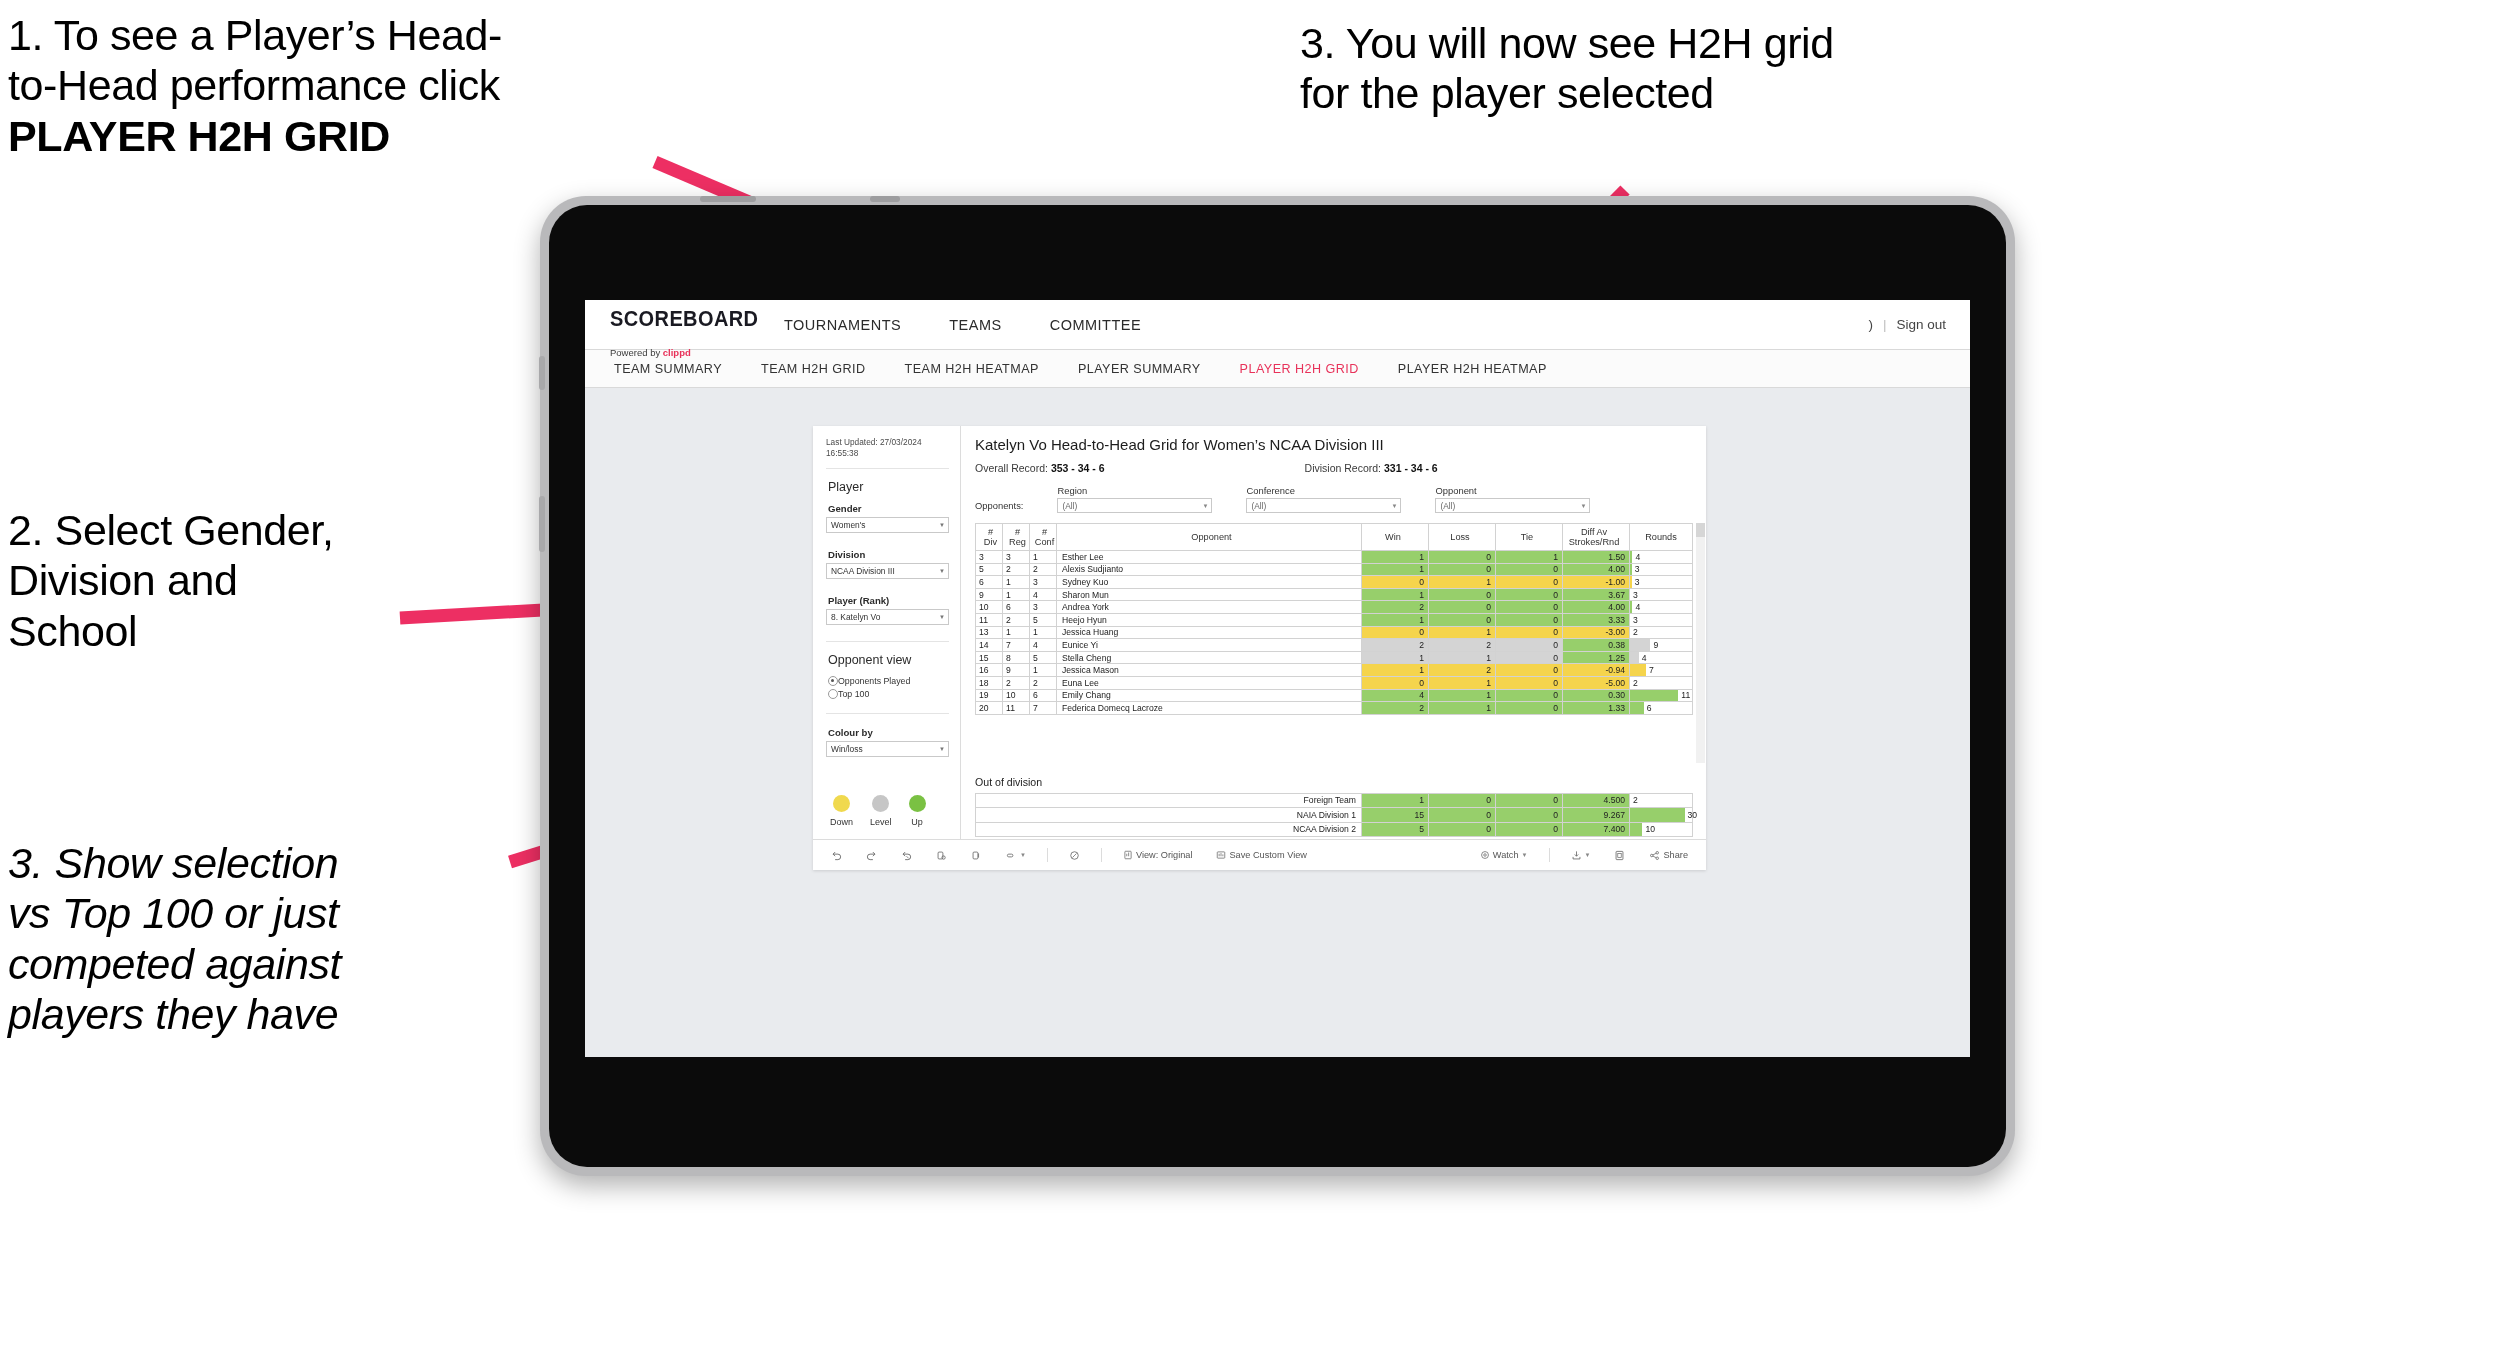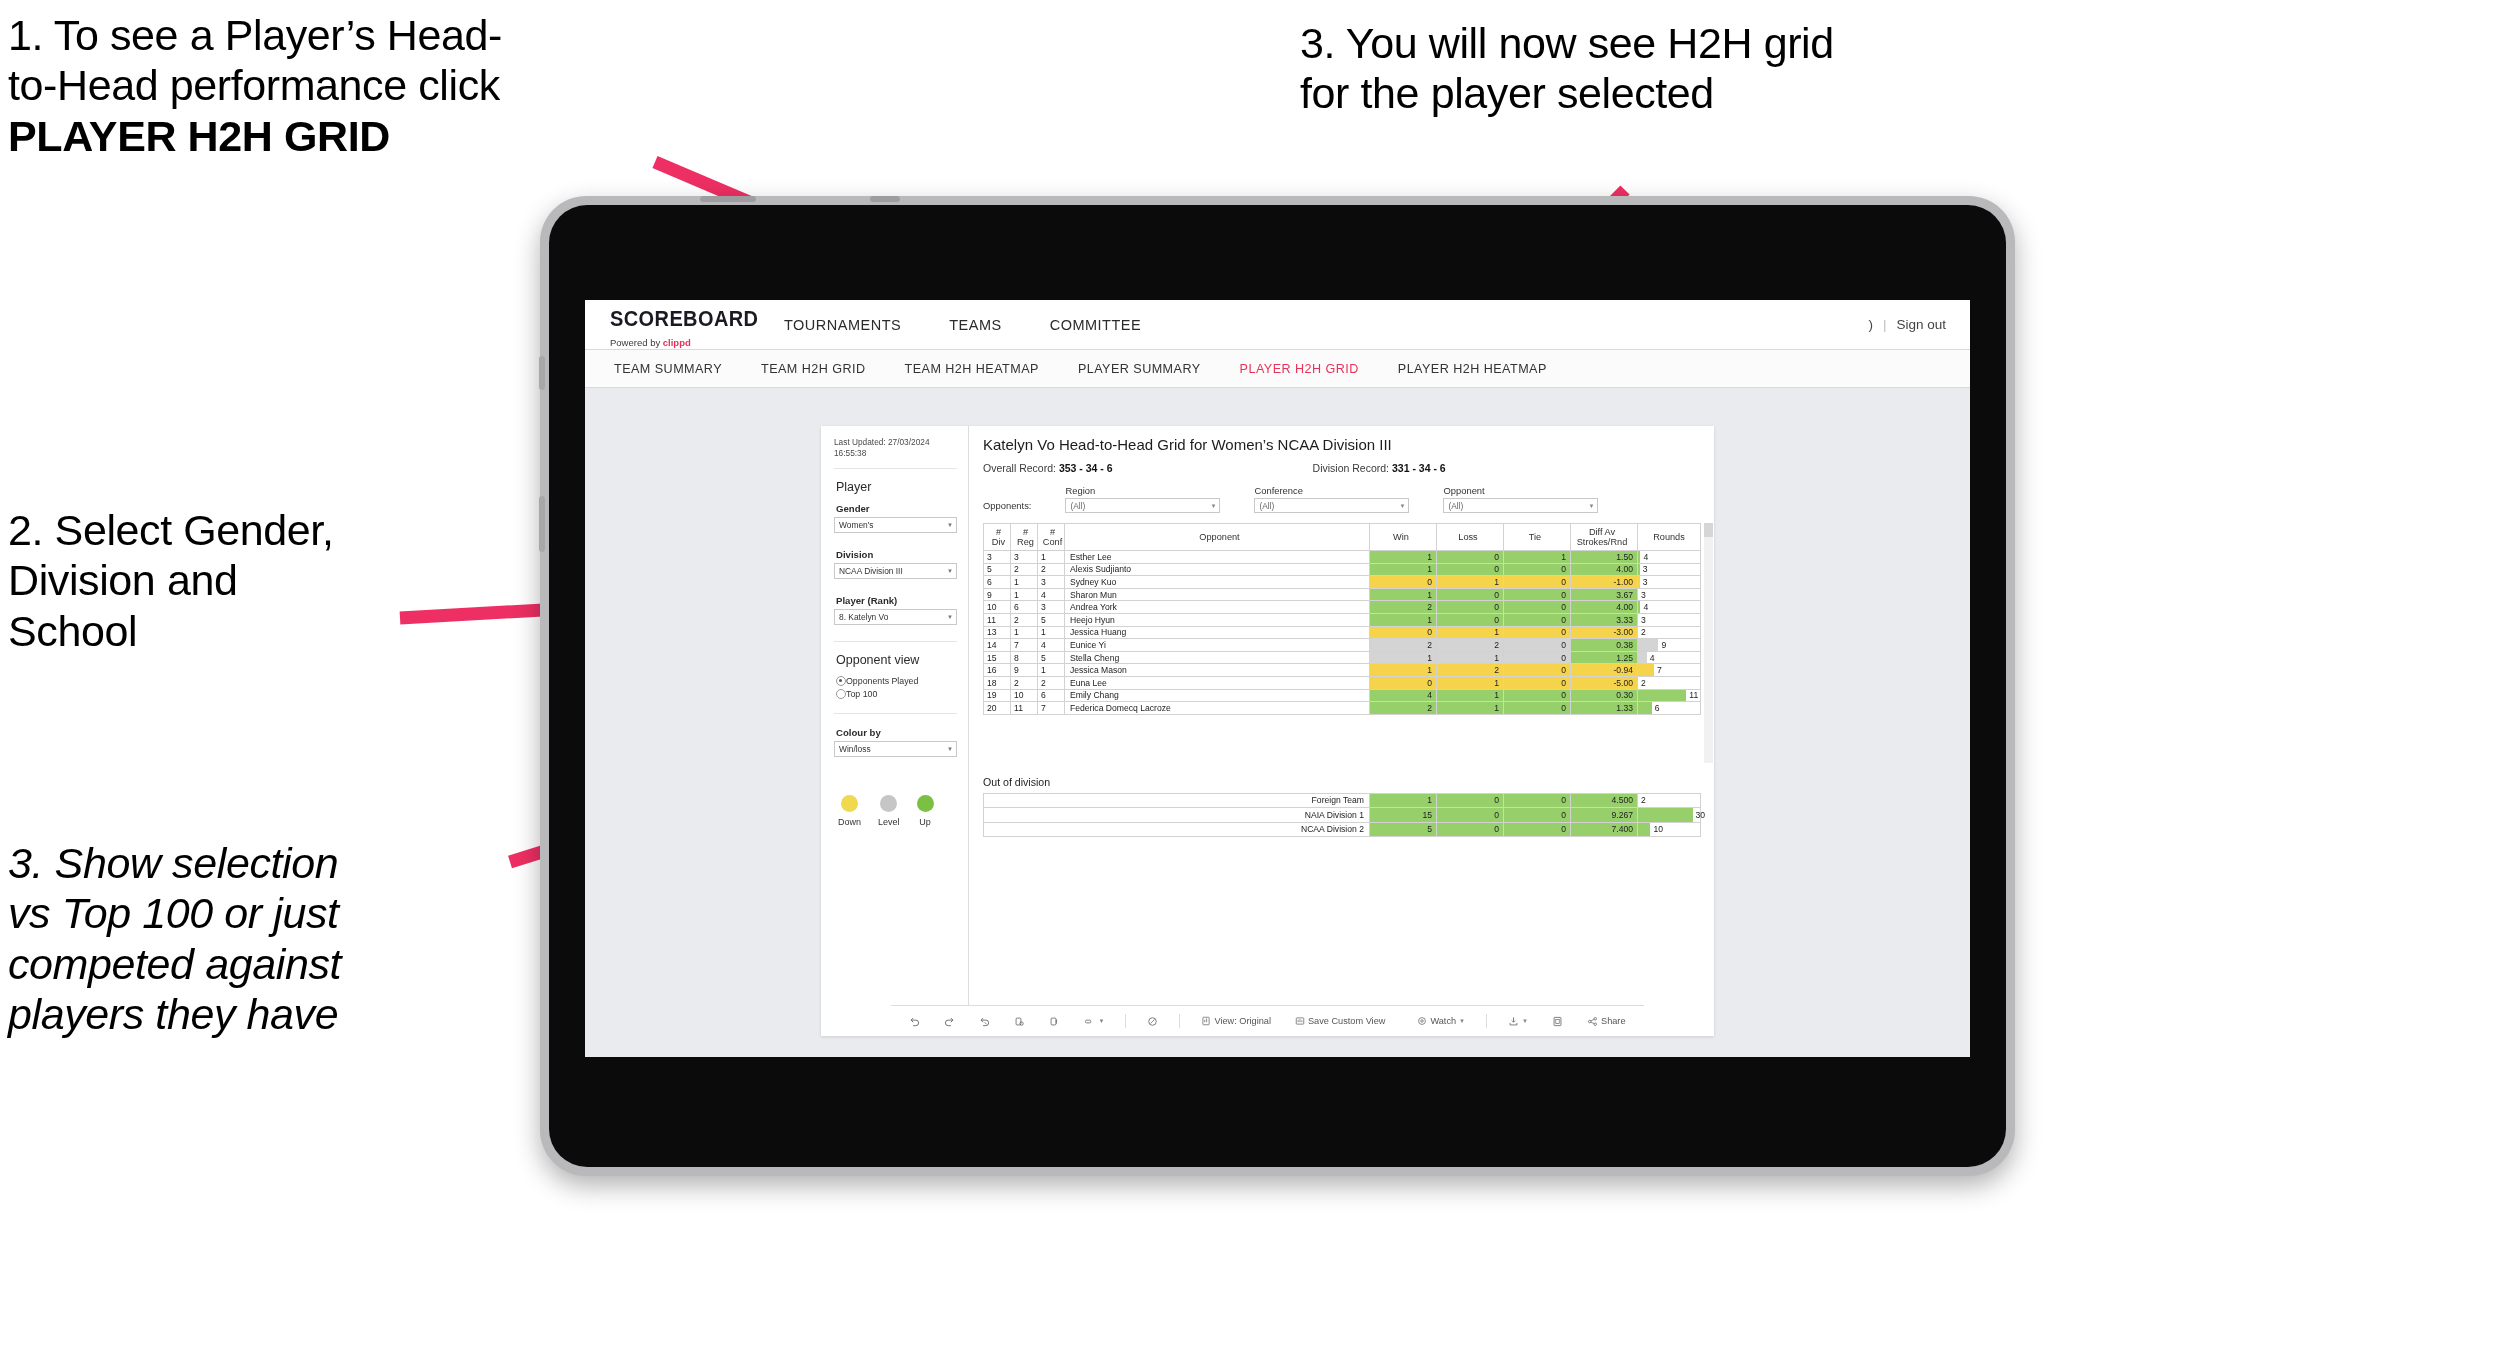--- a/index.html
+++ b/index.html
@@ -35,40 +35,40 @@
   #screen{position:absolute;left:585px;top:300px;width:1385px;height:757px;
           background:#ffffff;overflow:hidden;}
 
   
   #topnav{position:relative;height:49px;background:#fff;
           border-bottom:1px solid #d9d9d9;display:flex;align-items:stretch;}
   #brand{padding:7px 0 0 25px;width:150px;}
   #brand .bt{font-family:"Liberation Sans",sans-serif;font-weight:bold;
              font-size:20px;letter-spacing:0.4px;color:#1a1a22;line-height:1;
              transform:scaleY(1.12);transform-origin:left top;}
-  #brand .bs{font-size:9.5px;color:#3a3a3a;margin-top:10px;}
+  #brand .bs{font-size:9.5px;color:#3a3a3a;margin-top:20px;}
   #brand .bs .clippd{color:#e8325a;font-weight:bold;}
   .navlink{display:flex;align-items:center;padding:0 24px;font-size:14.5px;
            color:#2b2b2b;letter-spacing:0.5px;cursor:pointer;}
   #navright{margin-left:auto;display:flex;align-items:center;
             padding-right:24px;font-size:13.5px;color:#444;gap:10px;}
   #navright .sep{color:#bdbdbd;}
 
   
   #subnav{height:37px;background:#fbfbfb;border-bottom:1px solid #d9d9d9;
           display:flex;align-items:center;padding-left:29px;}
   .subtab{font-size:12.6px;color:#333;letter-spacing:0.45px;
           margin-right:39px;cursor:pointer;white-space:nowrap;}
   .subtab.active{color:#e8325a;}
 
   
   #canvas{position:relative;height:671px;background:#e9ebee;padding:0;}
-  #viz{position:absolute;left:236px;top:38px;width:893px;height:610px;
+  #viz{position:absolute;left:228px;top:38px;width:893px;height:444px;
        background:#ffffff;box-shadow:0 1px 3px rgba(0,0,0,.13);
-       display:flex;flex-direction:column;align-items:center;}
+       display:flex;flex-direction:column;}
   #vizbody{flex:1;display:flex;min-height:0;}
 
   
   #fpanel{width:148px;border-right:1px solid #dcdcdc;padding:11px 11px 0 13px;
           box-sizing:border-box;font-size:9px;color:#333;}
   #lastupd{font-size:8.3px;color:#4a4a4a;line-height:1.35;
            padding-bottom:9px;border-bottom:1px solid #e4e4e4;}
   .fh{font-size:12.5px;color:#2b2b2b;margin:11px 0 9px 2px;}
   .flab{font-size:9.6px;color:#2b2b2b;margin:0 0 3px 2px;font-weight:bold;}
   .fsel{height:14px;border:1px solid #c9c9c9;background:#fff;

